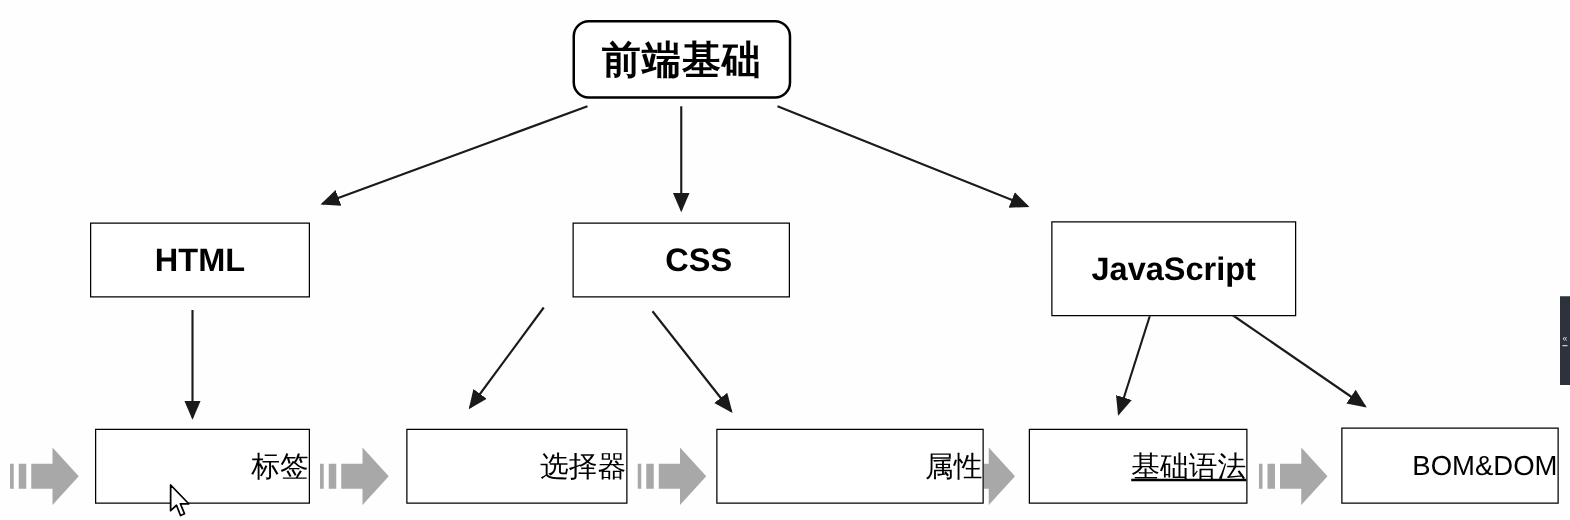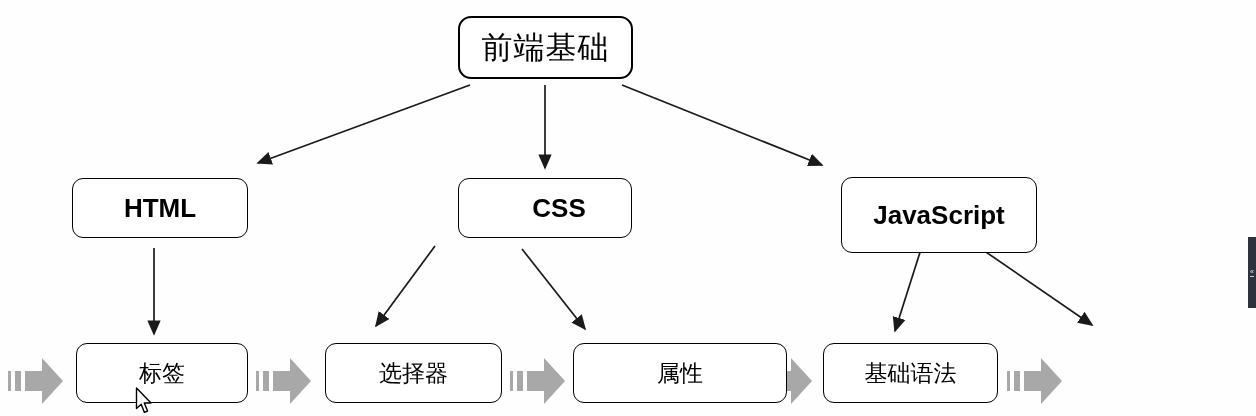--- a/index.html
+++ b/index.html
@@ -9,39 +9,39 @@
     background:#fefefe;
     overflow:hidden;
     font-family:"Liberation Sans","DejaVu Sans",sans-serif;
   }
   .connectors{position:absolute;left:0;top:0;width:1256px;height:416px;pointer-events:none;}
   .node{
     position:absolute;
     box-sizing:border-box;
     background:#ffffff;
     border:1.6px solid #000000;
-    border-radius:11px;
+    border-radius:0;
     display:flex;align-items:center;justify-content:center;
     color:#000000;
     z-index:2;
   }
   .node-root{
     left:458px;top:16px;width:175px;height:63px;
     border-width:2.6px;border-radius:13px;
-    font-size:31px;font-weight:normal;letter-spacing:1px;
+    font-size:31px;font-weight:bold;letter-spacing:1px;
   }
   .node-l2{font-size:26px;font-weight:bold;}
   .node-html{left:72px;top:178px;width:176px;height:60px;}
   .node-css{left:458px;top:178px;width:174px;height:60px;padding-left:28px;}
   .node-js{left:841px;top:177px;width:196px;height:76px;}
-  .node-l3{font-size:23px;font-weight:normal;}
+  .node-l3{font-size:23px;font-weight:normal;justify-content:flex-end;}
   .node-tag{left:76px;top:343px;width:172px;height:60px;}
   .node-selector{left:325px;top:343px;width:177px;height:60px;}
   .node-attr{left:573px;top:343px;width:214px;height:60px;}
-  .node-syntax{left:823px;top:343px;width:175px;height:60px;}
+  .node-syntax{left:823px;top:343px;width:175px;height:60px;text-decoration:underline;}
   .node-bomdom{left:1073px;top:342px;width:174px;height:61px;font-size:22px;}
   .striped-arrow{position:absolute;width:56px;height:50px;top:356px;z-index:1;}
   .sa-1{left:8px;}
   .sa-2{left:256px;}
   .sa-3{left:510px;}
   .sa-4{left:757px;}
   .sa-5{left:1007px;}
   .side-tab{
     position:absolute;right:0;top:237px;width:8px;height:71px;
     background:#2e323c;z-index:3;
@@ -95,20 +95,23 @@
   </div>
   <div class="node node-l3 node-selector">
     <span>选择器</span>
   </div>
   <div class="node node-l3 node-attr">
     <span>属性</span>
   </div>
   <div class="node node-l3 node-syntax">
     <span>基础语法</span>
   </div>
+  <div class="node node-l3 node-bomdom">
+    <span>BOM&amp;DOM</span>
+  </div>
 
   <svg class="striped-arrow sa-1" viewBox="0 0 56 50">
     <g fill="#a8a8a8">
       <rect x="0" y="15" width="3" height="20"></rect>
       <rect x="7" y="15" width="6" height="20"></rect>
       <polygon points="17,15 34,15 34,2 55,25 34,48 34,35 17,35"></polygon>
     </g>
   </svg>
   <svg class="striped-arrow sa-2" viewBox="0 0 56 50">
     <g fill="#a8a8a8">

